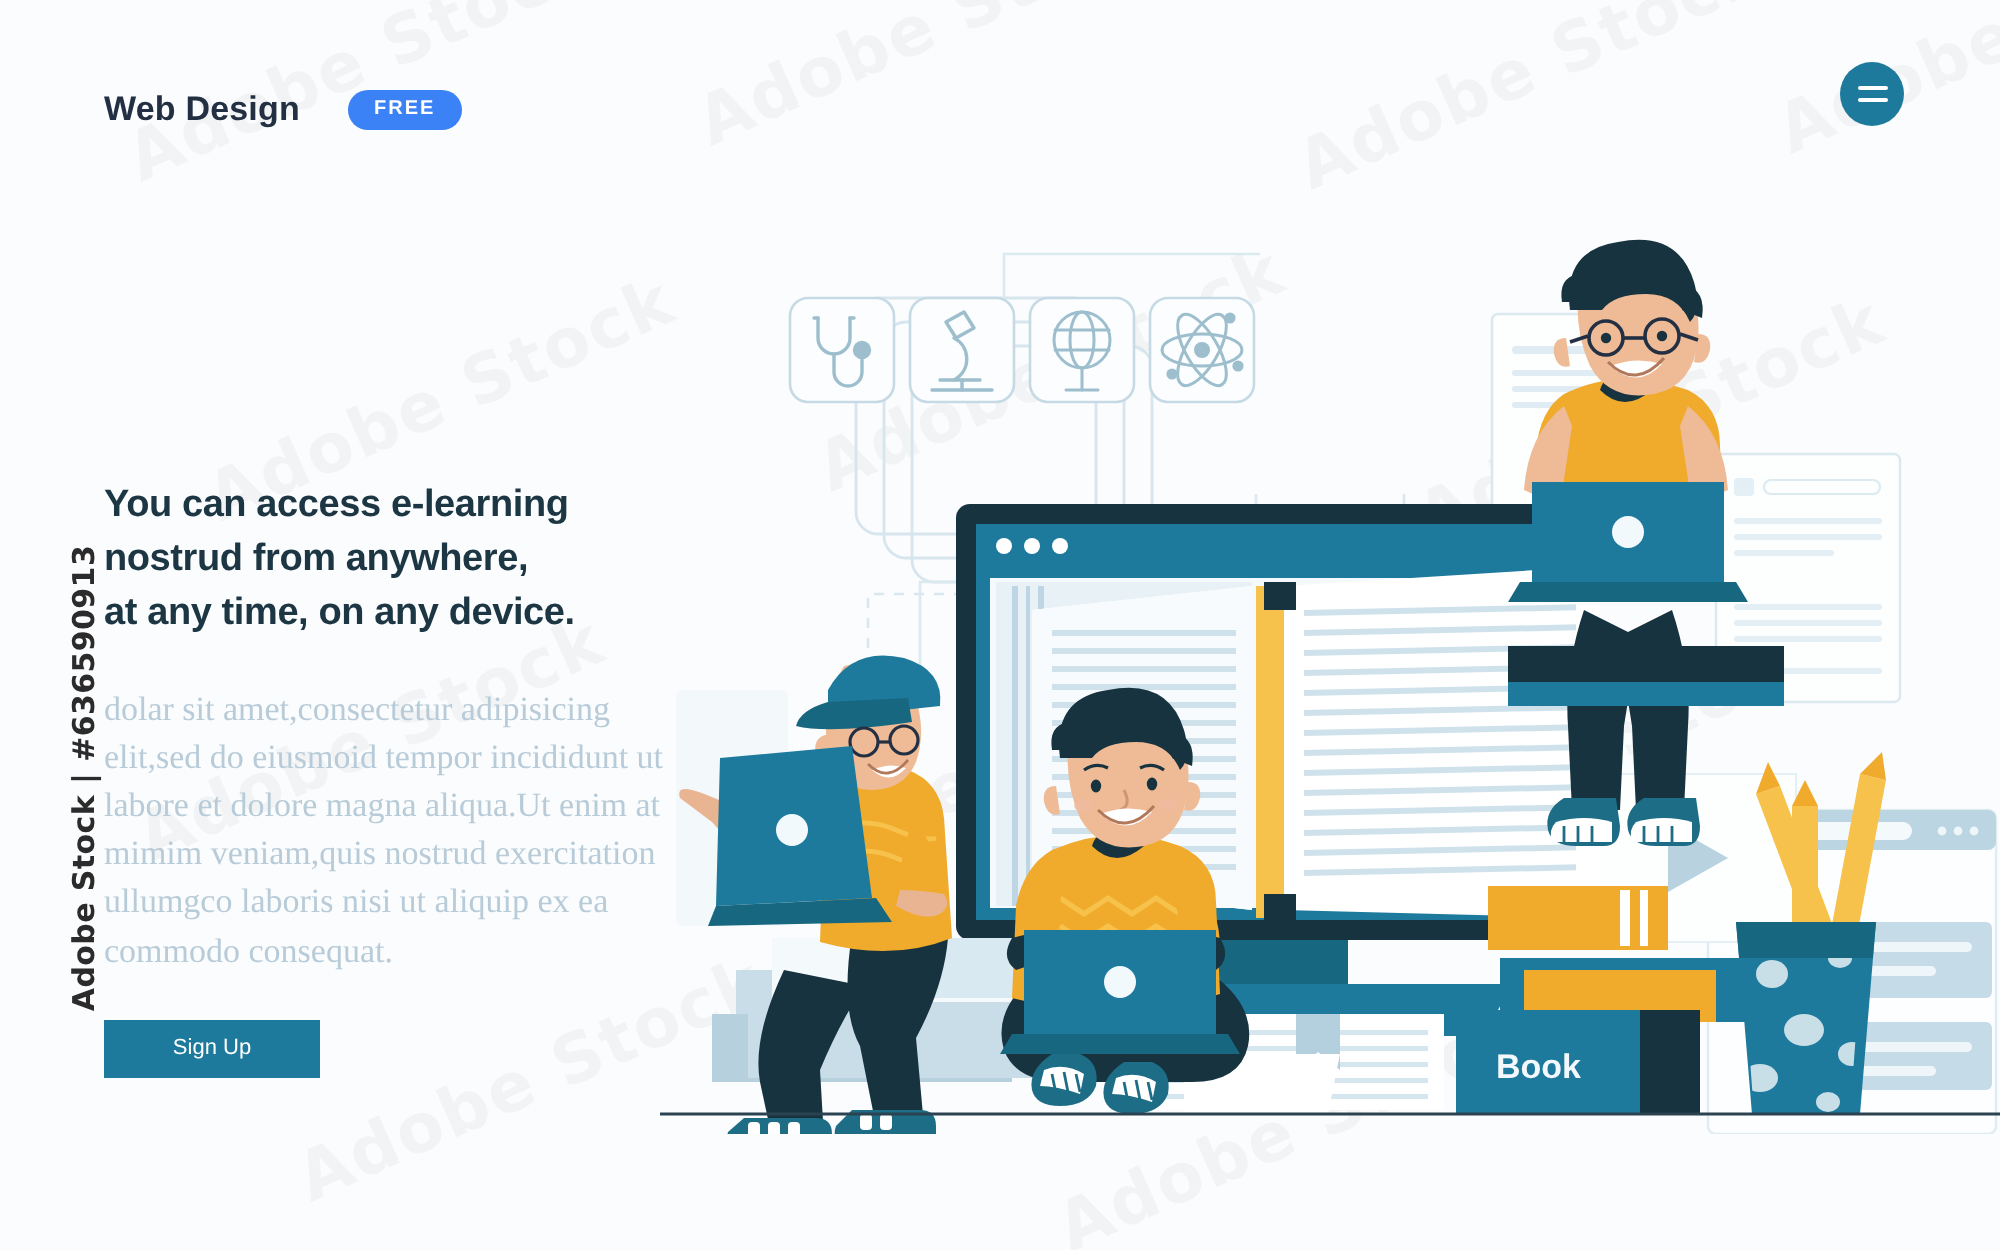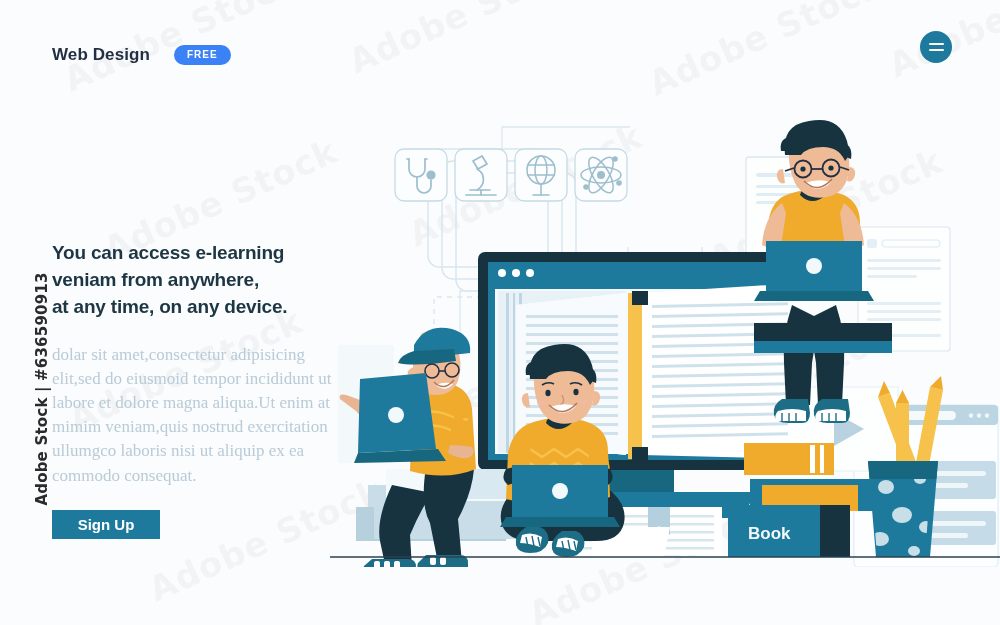--- a/index.html
+++ b/index.html
@@ -47,21 +47,21 @@
     letter-spacing:-.2px;margin:0;
   }
   .headline span{display:block;}
   .para{
     margin:22px 0 16px;width:290px;
     font-family:"Liberation Serif", serif;
     font-size:17px;line-height:1.42;color:#b8cbd8;
   }
   .signup{
     margin-top:22px;width:108px;height:29px;background:#1d7a9c;color:#fff;
-    border:none;font-size:15px;font-weight:700;cursor:pointer;
+    border:none;font-size:11px;font-weight:400;cursor:pointer;
     font-family:"Liberation Sans", sans-serif;display:block;
   }
 
   
   .art{position:absolute;left:330px;top:87px;width:670px;height:480px;}
   .art svg{display:block;}
 </style>
 </head>
 <body>
 
@@ -90,21 +90,21 @@
   </div>
 
   <div class="menu-btn">
     <i></i>
     <i></i>
   </div>
 
   <div class="copy">
     <h1 class="headline">
       <span>You can access e-learning</span>
-      <span>veniam from anywhere,</span>
+      <span>nostrud from anywhere,</span>
       <span>at any time, on any device.</span>
     </h1>
     <p class="para">dolar sit amet,consectetur adipisicing elit,sed do eiusmoid tempor incididunt ut labore et dolore magna aliqua.Ut enim at mimim veniam,quis nostrud exercitation ullumgco laboris nisi ut aliquip ex ea commodo consequat.</p>
     <button class="signup">Sign Up</button>
   </div>
 
   <div class="art">
   <svg width="670" height="480" viewBox="0 0 670 480" xmlns="http://www.w3.org/2000/svg">
     <defs>
       <clipPath id="cupClip">

